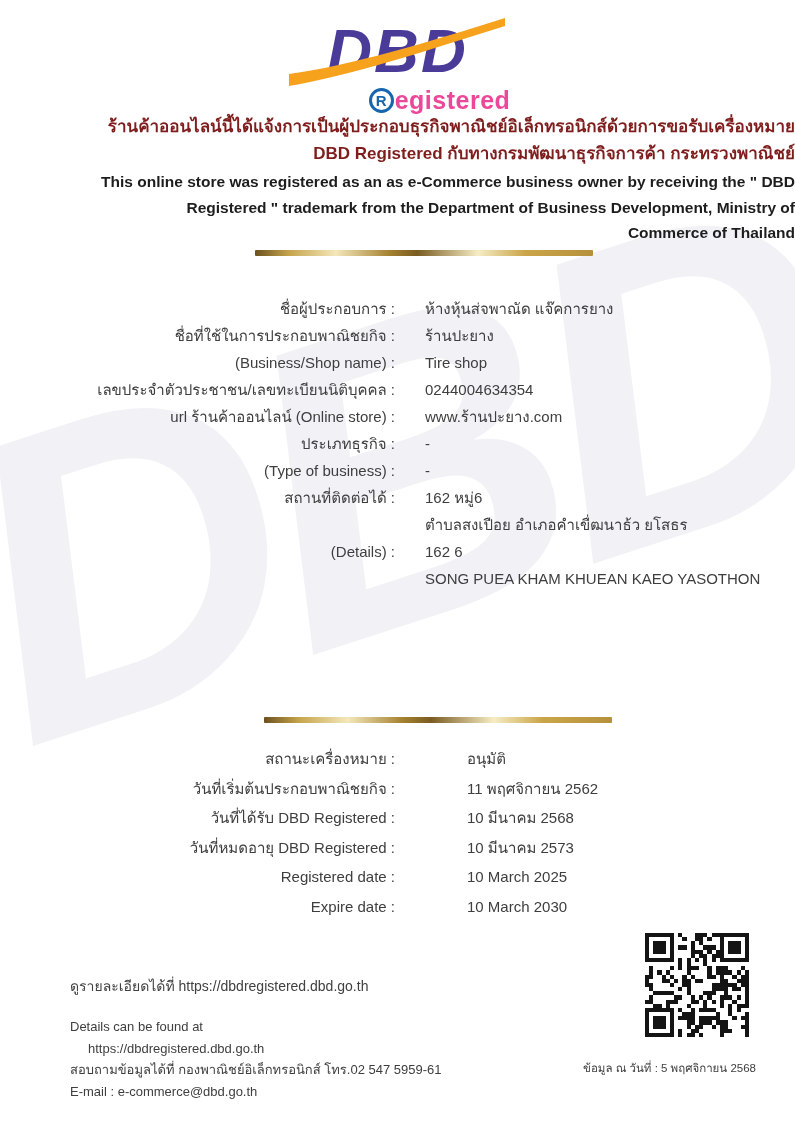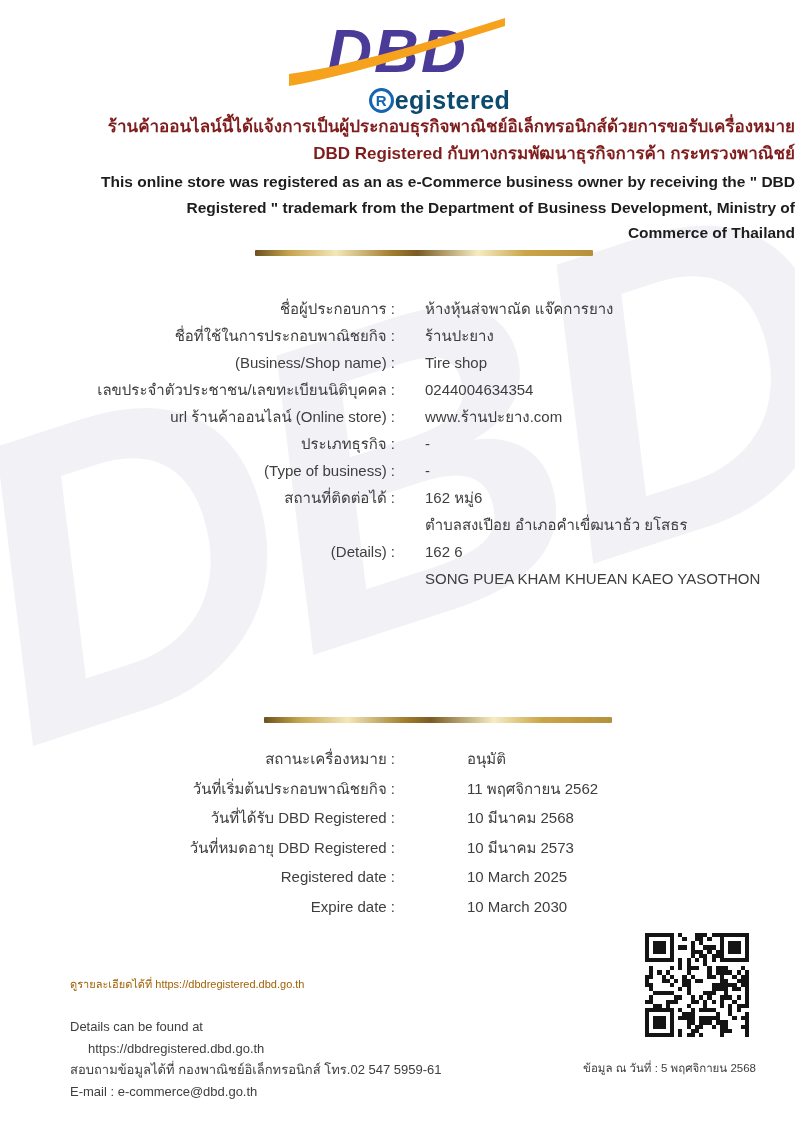--- a/index.html
+++ b/index.html
@@ -22,21 +22,21 @@
     display:block;font-size:62px;line-height:74px;font-weight:800;font-style:italic;
     color:#4b3b98;letter-spacing:2px;
   }
   .swoosh{position:absolute;left:50%;top:2px;transform:translateX(-50%);width:216px;height:74px;pointer-events:none;}
   .registered{display:flex;align-items:center;gap:1px;margin-top:0;position:relative;left:42px;}
   .r-circle{
     width:25px;height:25px;border:3px solid #1565b0;border-radius:50%;box-sizing:border-box;
     display:flex;align-items:center;justify-content:center;
     font-size:15px;font-weight:700;color:#1565b0;
   }
-  .reg-rest{font-size:25px;line-height:25px;font-weight:700;color:#0c4a6e;letter-spacing:.5px;}
+  .reg-rest{font-size:25px;line-height:25px;font-weight:700;color:#ec4899;letter-spacing:.5px;}
   
   .heading-th{position:absolute;top:113px;left:0;right:0;text-align:right;
     font-size:17px;font-weight:700;color:#7f1d1d;line-height:27px;}
   .heading-en{position:absolute;top:169px;left:0;right:0;text-align:right;
     font-size:15.5px;font-weight:700;color:#1d1d1d;line-height:25.5px;}
   
   .divider{
     position:absolute;height:6px;border-radius:1px;
     background:linear-gradient(90deg,#6b511f 0%,#c5a44c 10%,#f4e7ba 24%,#a4802f 40%,
       #7a5c22 48%,#f6ecc4 66%,#caa548 80%,#b6913c 100%);
@@ -46,21 +46,21 @@
   
   .form{position:absolute;left:0;width:795px;color:#3e3e3e;font-size:15px;}
   .form1{top:295px;}
   .form2{top:744px;}
   .frow{display:flex;}
   .form1 .frow{line-height:27px;}
   .form2 .frow{line-height:29.5px;gap:42px;}
   .flabel{flex:0 0 395px;text-align:right;}
   .fvalue{margin-left:30px;flex:1;}
   
-  .footer-note{position:absolute;left:70px;top:975px;font-size:11px;color:#a16207;}
+  .footer-note{position:absolute;left:70px;top:975px;font-size:14px;color:#404040;}
   .footer-block{position:absolute;left:70px;top:1016px;font-size:13px;color:#3e3e3e;line-height:21.5px;}
   .footer-link{cursor:pointer;margin-left:18px;}
   .qr{position:absolute;left:645px;top:933px;width:104px;height:104px;}
   .qr-caption{position:absolute;left:540px;top:1059px;width:216px;text-align:right;
     font-size:11.5px;color:#3e3e3e;}
 </style>
 </head>
 <body>
 
 <div class="page">

